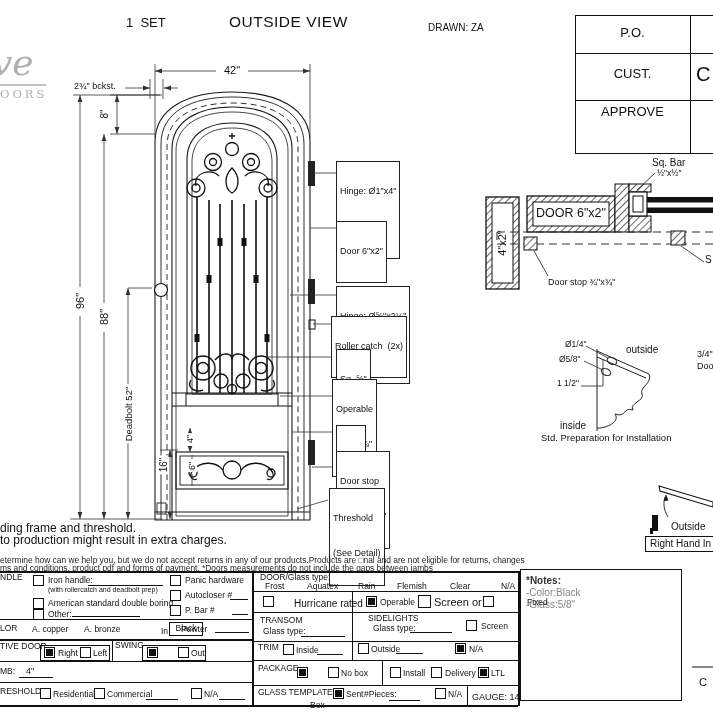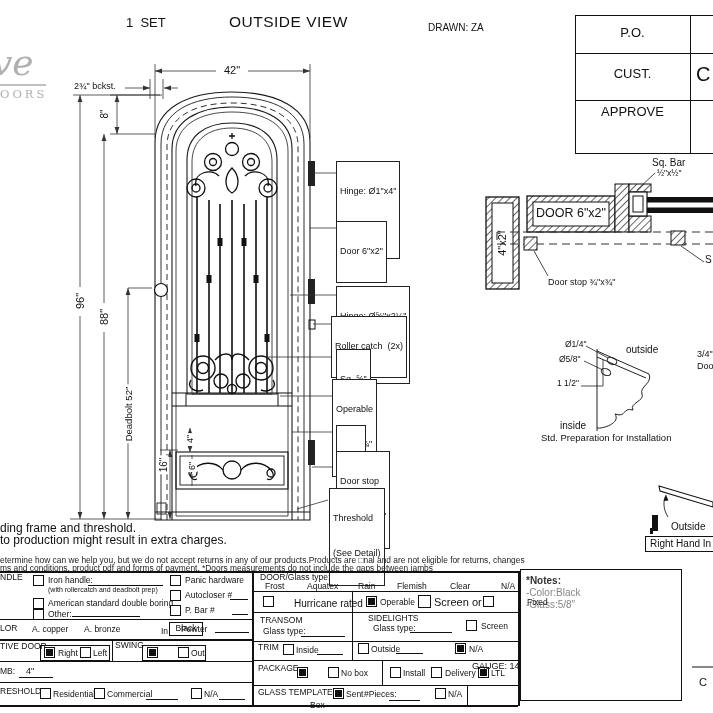--- a/index.html
+++ b/index.html
@@ -381,15 +381,15 @@
   <span class="cb on" style="left:478px;top:667px;"></span>
   <div class="t" style="left:491px;top:669px;font-size:8.5px;">LTL</div>
 
   <div class="t" style="left:258px;top:688px;font-size:8.5px;">GLASS TEMPLATE</div>
   <span class="cb on" style="left:333px;top:688px;"></span>
   <div class="t" style="left:346px;top:690px;font-size:8.5px;">Sent</div>
   <div class="t" style="left:364px;top:690px;font-size:8.5px;">#Pieces:</div>
   <div class="fl" style="left:389px;top:700px;width:31px;"></div>
   <span class="cb" style="left:435px;top:688px;"></span>
   <div class="t" style="left:448px;top:690px;font-size:8.5px;">N/A</div>
-  <div class="t" style="left:472px;top:661px;font-size:9px;text-align:right;">GAUGE: 14</div>
+  <div class="t" style="left:472px;top:692px;font-size:9px;text-align:right;">GAUGE: 14</div>
 
 </div>
 
 </body></html>

